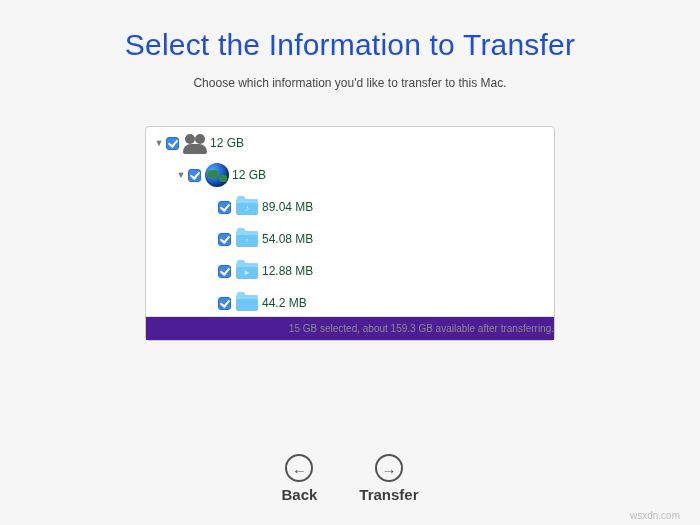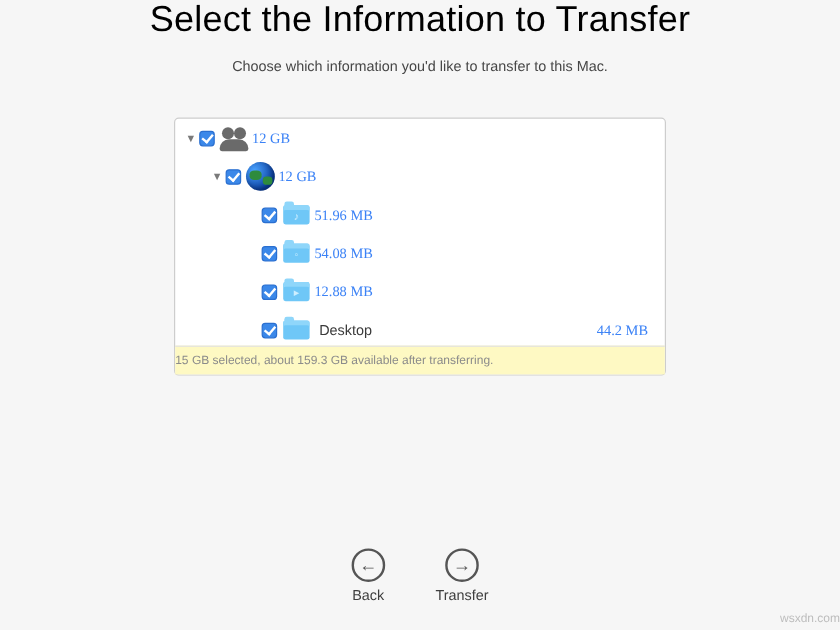--- a/index.html
+++ b/index.html
@@ -7,21 +7,22 @@
   body {
     font-family: -apple-system, "Helvetica Neue", Helvetica, Arial, sans-serif;
     background: #f6f6f6;
     color: #3f3f3f;
     position: relative;
   }
   .title {
     text-align: center;
     font-size: 30px;
     font-weight: 300;
-    color: #000000;
+    color: #1d4ed8;
+    padding-top: 28px;
     letter-spacing: 0.2px;
   }
   .subtitle {
     text-align: center;
     font-size: 12px;
     color: #464646;
     margin-top: 14px;
   }
   .panel {
     width: 410px;
@@ -42,21 +43,21 @@
     align-items: center;
     height: 32px;
     padding-right: 14px;
     font-size: 12px;
     color: #3a3a3a;
   }
   .row .arrow { width: 10px; display:flex; justify-content:center; color:#7a7a7a; font-size:9px; }
   .row .cb { width: 16px; display:flex; justify-content:center; }
   .row .iconwrap { width: 30px; display:flex; justify-content:center; }
   .row .label { flex: 1; padding-left: 4px; }
-  .row .size { color:#3b82f6;font-family:Liberation Serif, serif; }
+  .row .size { color:#14532d; }
   .indent-0 { padding-left: 8px; }
   .indent-1 { padding-left: 30px; }
   .indent-2 { padding-left: 60px; }
 
   .checkbox {
     width: 13px; height: 13px;
     background: #3b88e9;
     border-radius: 3px;
     border: 1px solid #2a6fd0;
     position: relative;
@@ -109,46 +110,46 @@
     width:8px; height:4px; background:#8fd6fa; border-radius:2px 2px 0 0;
   }
   .folder-glyph {
     position:absolute; left:0; right:0; top:3px; bottom:0;
     font-size:9px; color:#cdeeff; text-align:center; line-height:13px;
   }
 
   .footer {
     height: 24px;
     border-top: 1px solid #e1e1e1;
-    background: #fef9c3;
+    background: #4c1d95;
     font-size: 10px;
     color: #8b8b8b;
-    text-align: left;
+    text-align: right;
     line-height: 24px;
   }
 
   .nav {
     position: absolute;
     bottom: 22px;
     left: 0; right: 0;
     display: flex;
     justify-content: center;
     gap: 42px;
   }
   .nav-item { display:flex; flex-direction:column; align-items:center; gap:4px; cursor:pointer; }
   .circ {
     width:28px; height:28px; border:2px solid #555; border-radius:50%;
     display:flex; align-items:center; justify-content:center;
     color:#555;
   }
   .arr { font-size:15px; line-height:1; }
-  .nav-label { font-size:12px; color:#3e3e3e; }
+  .nav-label { font-size:15px; color:#3e3e3e;font-weight:bold; }
 
   .watermark {
-    position:absolute; right:0; bottom:4px;
+    position:absolute; right:20px; bottom:4px;
     font-size:10px; color:#bdbdbd;
   }
 </style>
 </head>
 <body>
 
 <div class="title">Select the Information to Transfer</div>
 <div class="subtitle">Choose which information you'd like to transfer to this Mac.</div>
 
 <div class="panel">
@@ -183,21 +184,21 @@
     <div class="row indent-2">
       <span class="arrow"></span>
       <span class="cb">
           <span class="checkbox"></span>
         </span>
       <span class="iconwrap">
           <span class="folder-icon">
             <span class="folder-glyph">♪</span>
           </span>
         </span>
-      <span class="size">51.96 MB</span>
+      <span class="size">89.04 MB</span>
     </div>
 
     <div class="row indent-2">
       <span class="arrow"></span>
       <span class="cb">
           <span class="checkbox"></span>
         </span>
       <span class="iconwrap">
           <span class="folder-icon">
             <span class="folder-glyph">◦</span>
@@ -222,21 +223,20 @@
     <div class="row indent-2">
       <span class="arrow"></span>
       <span class="cb">
           <span class="checkbox"></span>
         </span>
       <span class="iconwrap">
           <span class="folder-icon">
             <span class="folder-glyph"></span>
           </span>
         </span>
-      <span class="label">Desktop</span>
       <span class="size">44.2 MB</span>
     </div>
 
   </div>
   <div class="footer">15 GB selected, about 159.3 GB available after transferring.</div>
 </div>
 
 <div class="nav">
   <div class="nav-item">
     <span class="circ">

